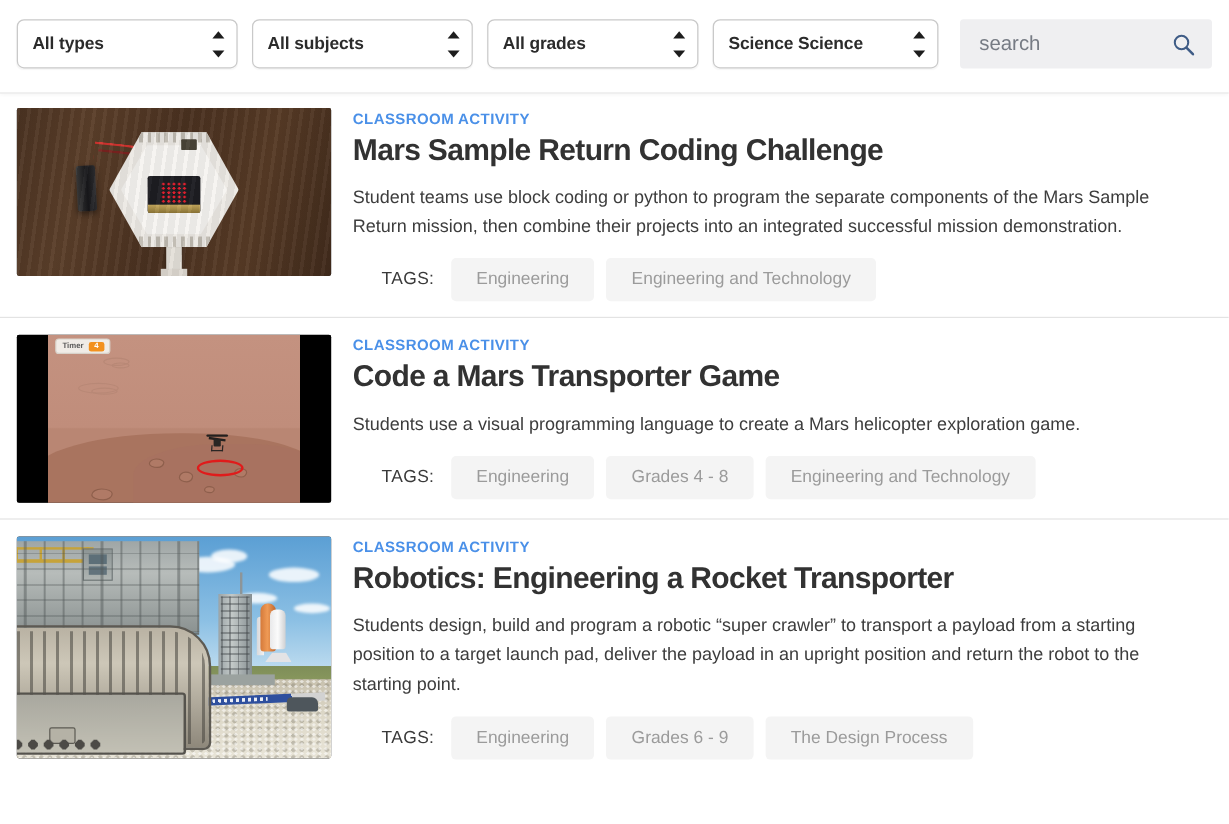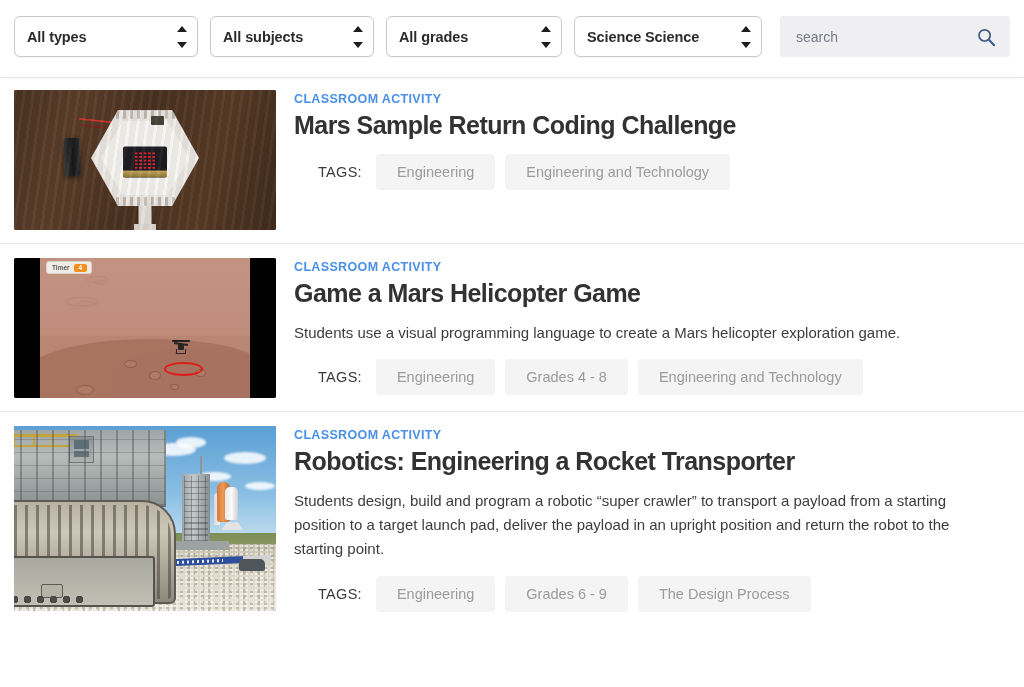--- a/index.html
+++ b/index.html
@@ -50,21 +50,21 @@
     flex: 0 0 auto;
   }
   .select-box .sel-label {
     font-size: 14.5px;
     font-weight: bold;
     color: #2b2b2b;
     white-space: nowrap;
     letter-spacing: -0.1px;
   }
   .sel-1 { width: 184px; }
-  .sel-2 { width: 164px; }
+  .sel-2 { width: 184px; }
   .sel-3 { width: 176px; }
   .sel-4 { width: 188px; }
 
   .stepper {
     position: absolute;
     right: 10px;
     top: 50%;
     transform: translateY(-50%);
     width: 11px;
     height: 22px;
@@ -96,21 +96,21 @@
     align-items: center;
     padding: 0 40px 0 16px;
     margin-left: 6px;
   }
   .search-wrap input {
     border: none;
     outline: none;
     background: transparent;
     width: 100%;
     font-family: "Liberation Sans", sans-serif;
-    font-size: 14px;
+    font-size: 17px;
     color: #8b5cf6;
   }
   .search-wrap input::placeholder { color: #767b84; opacity: 1; }
   .search-icon {
     position: absolute;
     right: 14px;
     top: 50%;
     transform: translateY(-50%);
     width: 20px; height: 20px;
     cursor: pointer;
@@ -675,20 +675,21 @@
           <div class="mb-chip">
             <div class="mb-leds"></div>
             <div class="mb-strip"></div>
           </div>
         </div>
       </div>
     </div>
     <div class="card-body">
       <div class="kicker">CLASSROOM ACTIVITY</div>
       <div class="card-title">Mars Sample Return Coding Challenge</div>
+      <div class="card-desc">Student teams use block coding or python to program the separate components of the Mars Sample Return mission, then combine their projects into an integrated successful mission demonstration.</div>
       <div class="tags-row">
         <span class="tags-label">TAGS:</span>
         <span class="tag">Engineering</span>
         <span class="tag">Engineering and Technology</span>
       </div>
     </div>
   </div>
 
   <div class="card">
     <div class="thumb">
@@ -714,21 +715,21 @@
           </div>
           <div class="timer-badge">
             <span class="tlabel">Timer</span>
             <span class="tval">4</span>
           </div>
         </div>
       </div>
     </div>
     <div class="card-body">
       <div class="kicker">CLASSROOM ACTIVITY</div>
-      <div class="card-title">Game a Mars Helicopter Game</div>
+      <div class="card-title">Code a Mars Transporter Game</div>
       <div class="card-desc">Students use a visual programming language to create a Mars helicopter exploration game.</div>
       <div class="tags-row">
         <span class="tags-label">TAGS:</span>
         <span class="tag">Engineering</span>
         <span class="tag">Grades 4 - 8</span>
         <span class="tag">Engineering and Technology</span>
       </div>
     </div>
   </div>
 

